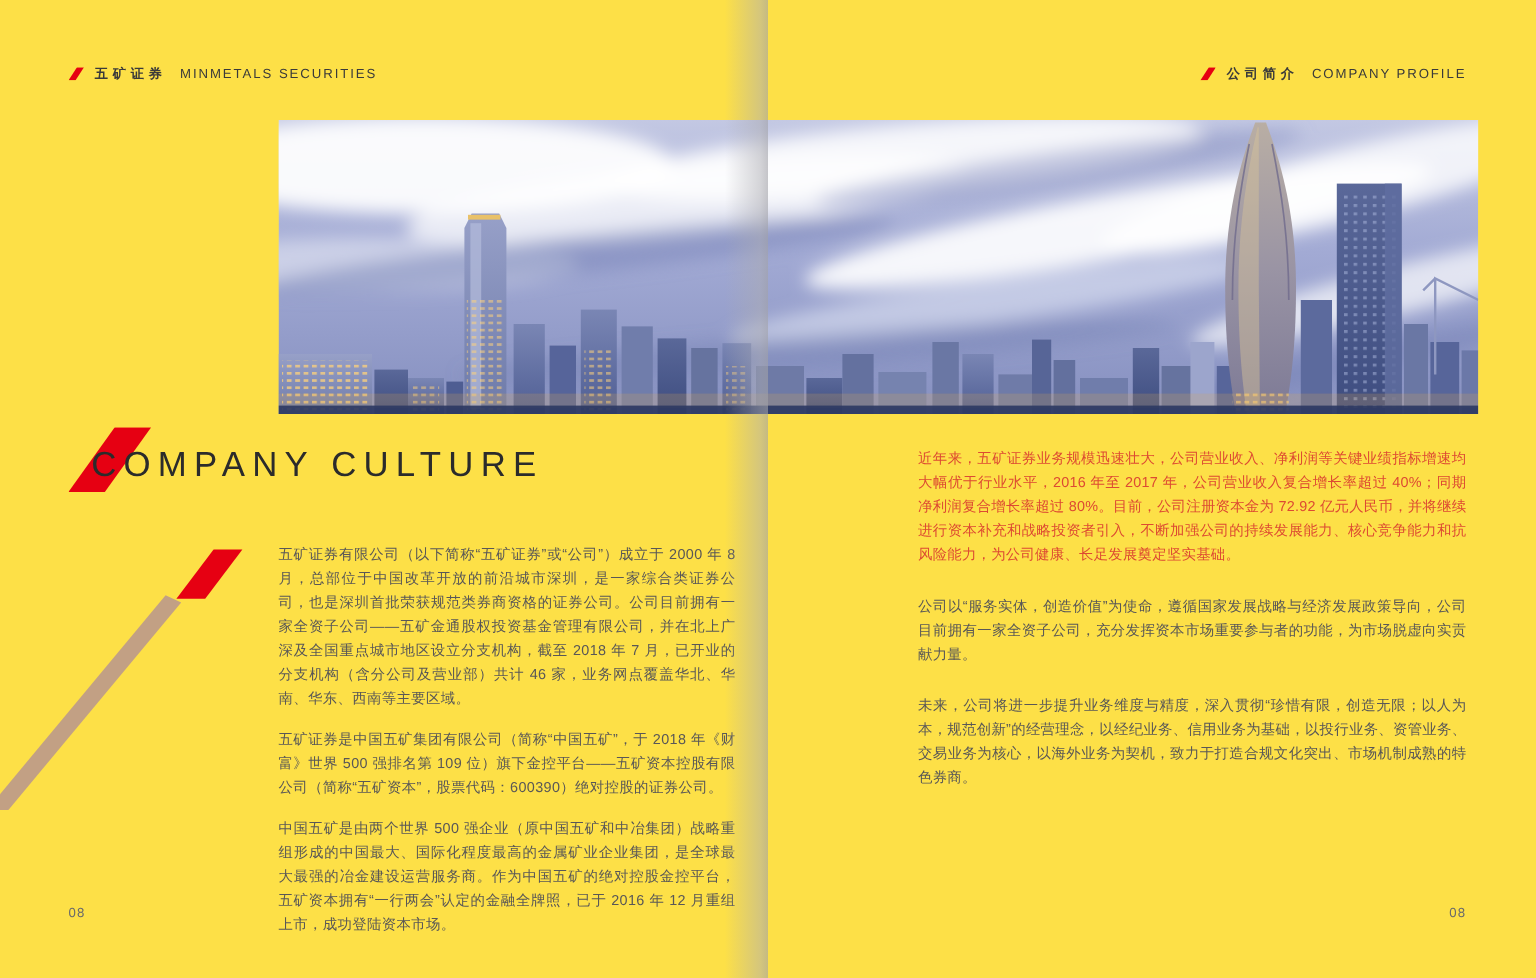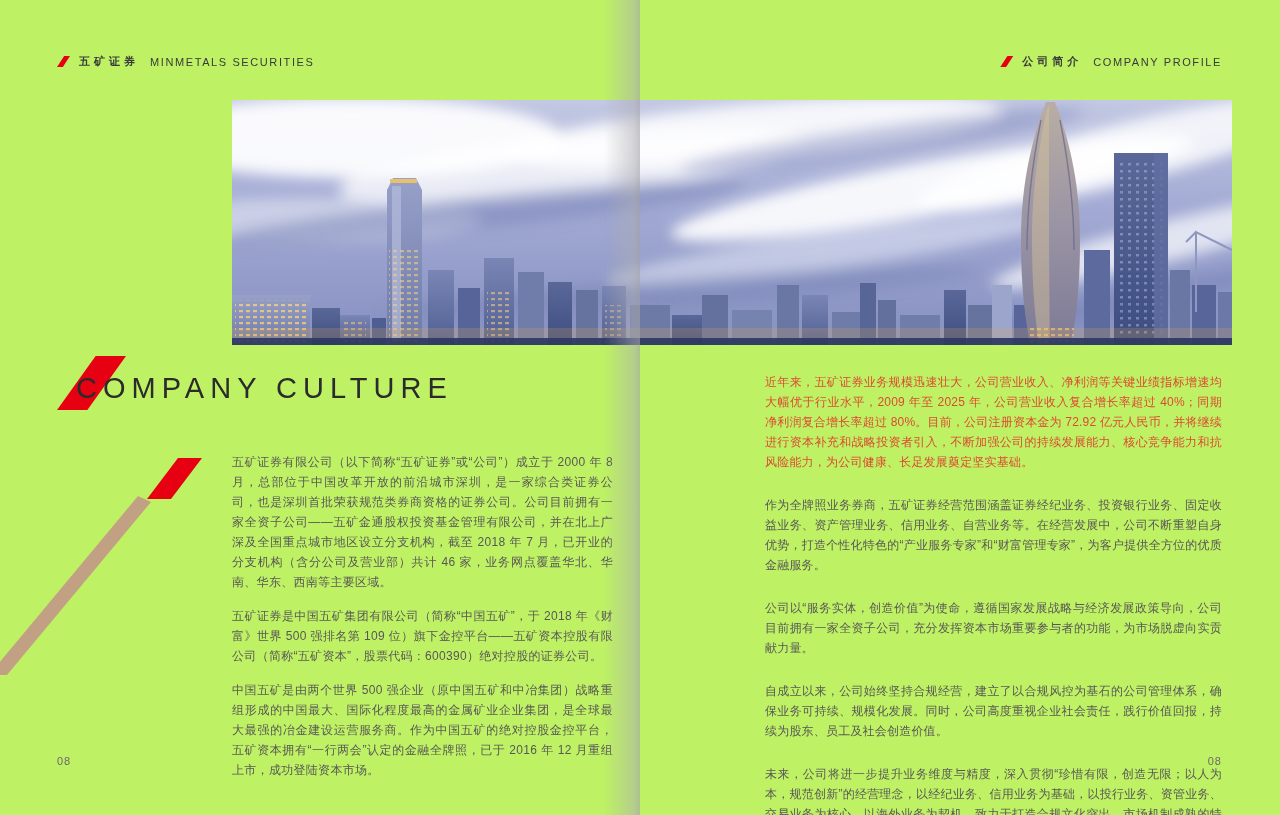--- a/index.html
+++ b/index.html
@@ -1,16 +1,16 @@
 <!DOCTYPE html>
 <html style="--accent-red: #e60012; --highlight-text: #dd4a32; --body-text: #595757; --tan-stripe: #c2a084; --title-text: #2b2b2b;"><head>
 <meta charset="utf-8">
 <style>
   html,body{margin:0;padding:0;background:#fff;}
-  .page{position:relative;width:1280px;height:815px;background:#bef264;overflow:hidden;
+  .page{position:relative;width:1280px;height:815px;background:#fde047;overflow:hidden;
         font-family:"Liberation Sans","DejaVu Sans",sans-serif;}
 
   
   .hdr{position:absolute;top:54px;display:flex;align-items:center;gap:9px;
        font-size:11px;color:#3a3a3a;}
   .hdr-left{left:57px;}
   .hdr-right{right:58px;}
   .slash-sm{display:inline-block;width:13px;height:11px;
             clip-path:polygon(55% 0,100% 0,45% 100%,0 100%);
             background:var(--accent-red,#e60012);}
@@ -192,23 +192,21 @@
     <polygon points="178,3 202,3 171,44 147,44" fill="#e60012"></polygon>
   </svg>
 
   <div class="col col-left">
     <p>五矿证券有限公司（以下简称“五矿证券”或“公司”）成立于 2000 年 8 月，总部位于中国改革开放的前沿城市深圳，是一家综合类证券公司，也是深圳首批荣获规范类券商资格的证券公司。公司目前拥有一家全资子公司——五矿金通股权投资基金管理有限公司，并在北上广深及全国重点城市地区设立分支机构，截至 2018 年 7 月，已开业的分支机构（含分公司及营业部）共计 46 家，业务网点覆盖华北、华南、华东、西南等主要区域。</p>
     <p>五矿证券是中国五矿集团有限公司（简称“中国五矿”，于 2018 年《财富》世界 500 强排名第 109 位）旗下金控平台——五矿资本控股有限公司（简称“五矿资本”，股票代码：600390）绝对控股的证券公司。</p>
     <p>中国五矿是由两个世界 500 强企业（原中国五矿和中冶集团）战略重组形成的中国最大、国际化程度最高的金属矿业企业集团，是全球最大最强的冶金建设运营服务商。作为中国五矿的绝对控股金控平台，五矿资本拥有“一行两会”认定的金融全牌照，已于 2016 年 12 月重组上市，成功登陆资本市场。</p>
   </div>
 
   <div class="col col-right">
-    <p class="highlight">近年来，五矿证券业务规模迅速壮大，公司营业收入、净利润等关键业绩指标增速均大幅优于行业水平，2009 年至 2025 年，公司营业收入复合增长率超过 40%；同期净利润复合增长率超过 80%。目前，公司注册资本金为 72.92 亿元人民币，并将继续进行资本补充和战略投资者引入，不断加强公司的持续发展能力、核心竞争能力和抗风险能力，为公司健康、长足发展奠定坚实基础。</p>
-    <p>作为全牌照业务券商，五矿证券经营范围涵盖证券经纪业务、投资银行业务、固定收益业务、资产管理业务、信用业务、自营业务等。在经营发展中，公司不断重塑自身优势，打造个性化特色的“产业服务专家”和“财富管理专家”，为客户提供全方位的优质金融服务。</p>
+    <p class="highlight">近年来，五矿证券业务规模迅速壮大，公司营业收入、净利润等关键业绩指标增速均大幅优于行业水平，2016 年至 2017 年，公司营业收入复合增长率超过 40%；同期净利润复合增长率超过 80%。目前，公司注册资本金为 72.92 亿元人民币，并将继续进行资本补充和战略投资者引入，不断加强公司的持续发展能力、核心竞争能力和抗风险能力，为公司健康、长足发展奠定坚实基础。</p>
     <p>公司以“服务实体，创造价值”为使命，遵循国家发展战略与经济发展政策导向，公司目前拥有一家全资子公司，充分发挥资本市场重要参与者的功能，为市场脱虚向实贡献力量。</p>
-    <p>自成立以来，公司始终坚持合规经营，建立了以合规风控为基石的公司管理体系，确保业务可持续、规模化发展。同时，公司高度重视企业社会责任，践行价值回报，持续为股东、员工及社会创造价值。</p>
     <p>未来，公司将进一步提升业务维度与精度，深入贯彻“珍惜有限，创造无限；以人为本，规范创新”的经营理念，以经纪业务、信用业务为基础，以投行业务、资管业务、交易业务为核心，以海外业务为契机，致力于打造合规文化突出、市场机制成熟的特色券商。</p>
   </div>
 
   <div class="pageno pageno-left">08</div>
   <div class="pageno pageno-right">08</div>
 
 </div>
 
 </body></html>

